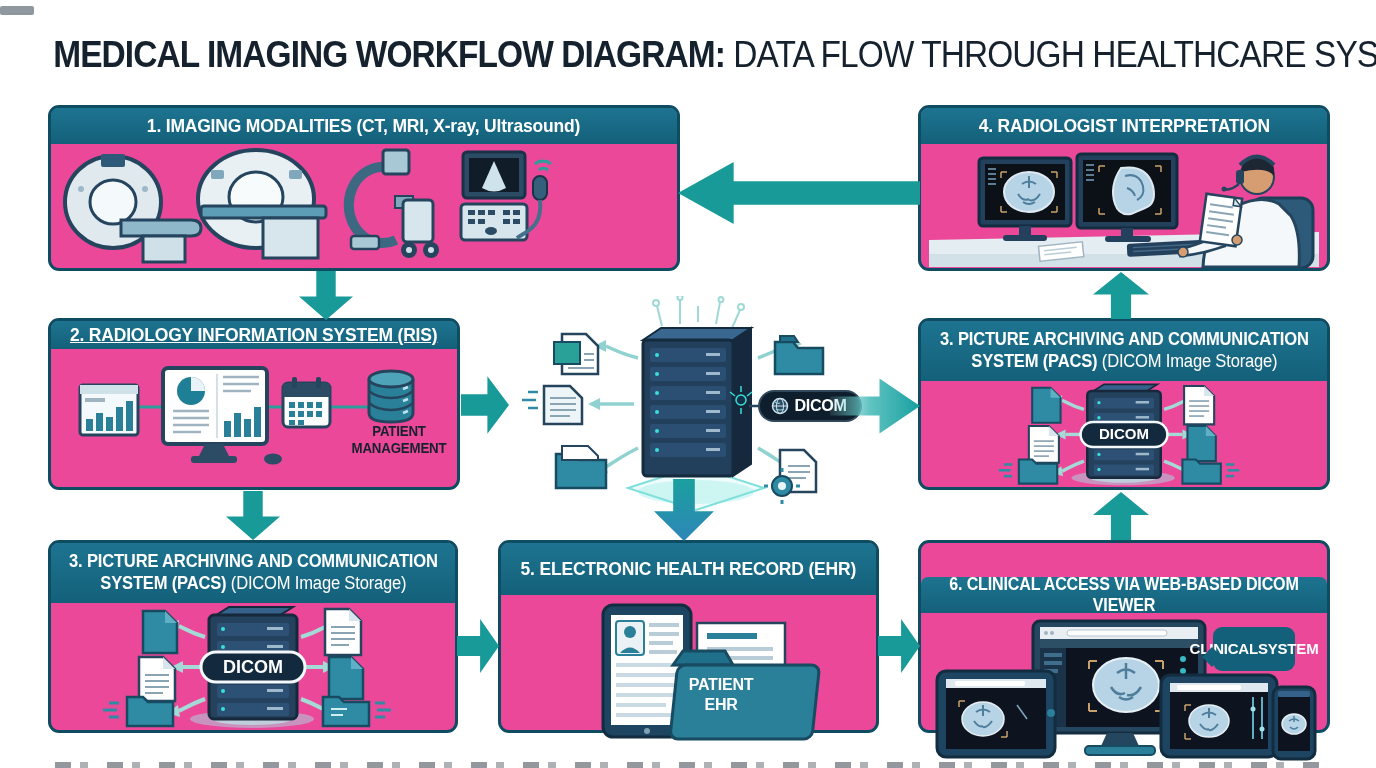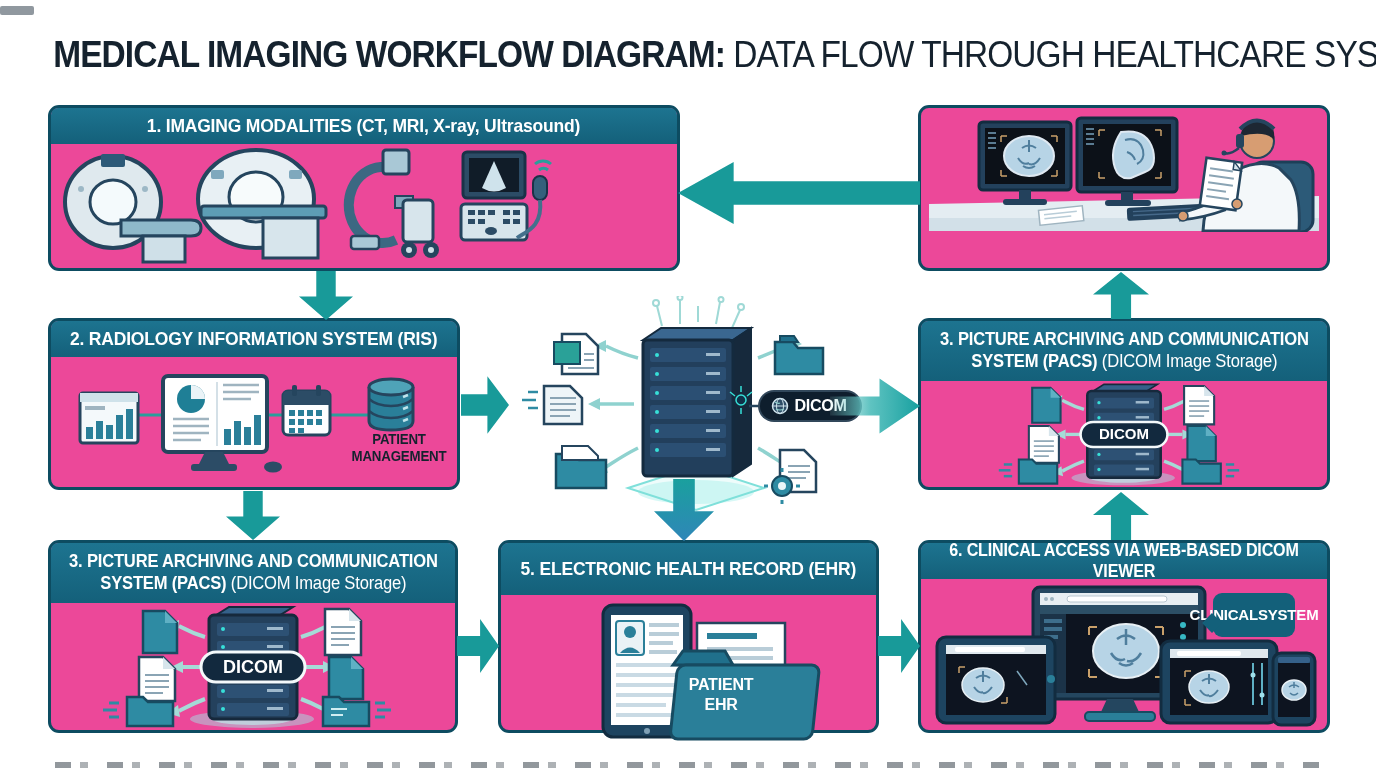--- a/index.html
+++ b/index.html
@@ -123,21 +123,21 @@
           </g>
           <ellipse cx="440" cy="87" rx="6" ry="4" fill="#2c4c66"></ellipse>
           <rect x="482" y="32" width="14" height="24" rx="7" fill="#35607c" stroke="#1a3248" stroke-width="2"></rect>
           <path d="M489 56 C492 84 474 88 466 94" fill="none" stroke="#44708c" stroke-width="4"></path>
         </g>
       </svg>
     </div>
   </div>
 
   <div class="wf-box" style="left:48px;top:318px;width:412px;height:172px;">
-    <div class="wf-header" style="height:36px;">
+    <div class="wf-header" style="height:28px;text-decoration:underline;">
       <span class="hdr-txt" style="font-size:19px;">2. RADIOLOGY INFORMATION SYSTEM (RIS)</span>
     </div>
     <div class="wf-body" style="height:130px;">
       <svg width="406" height="130" viewBox="0 0 406 130">
         <line x1="87" y1="58" x2="112" y2="58" stroke="#2a9e9b" stroke-width="3"></line>
         <line x1="213" y1="58" x2="232" y2="58" stroke="#2a9e9b" stroke-width="3"></line>
         <line x1="279" y1="58" x2="318" y2="58" stroke="#2a9e9b" stroke-width="3"></line>
 
         <g>
           <rect x="29" y="36" width="58" height="50" rx="3" fill="#f4f9fb" stroke="#25455e" stroke-width="3"></rect>
@@ -363,21 +363,21 @@
         </g>
       </svg>
       <div class="ehr-folder-label">
         <span class="blk">PATIENT</span>
         <span class="blk">EHR</span>
       </div>
     </div>
   </div>
 
   <div class="wf-box" style="left:918px;top:540px;width:412px;height:193px;">
-    <div class="wf-header" style="height:36px;">
+    <div class="wf-header" style="height:36px;margin-top:34px;">
       <span class="hdr-txt" style="font-size:17.5px;">6. CLINICAL ACCESS VIA WEB-BASED DICOM VIEWER</span>
     </div>
     <div class="wf-body" style="height:151px;">
       <svg width="406" height="151" viewBox="0 0 406 151">
 
         <g>
           <rect x="112" y="8" width="172" height="112" rx="7" fill="#24465f" stroke="#132c40" stroke-width="3"></rect>
           <rect x="119" y="14" width="158" height="100" fill="#0d1420"></rect>
           <rect x="119" y="14" width="158" height="12" fill="#e8eef2"></rect>
           <circle cx="125" cy="20" r="2" fill="#9fb4c0"></circle>
@@ -450,20 +450,23 @@
         </g>
       </svg>
       <div class="clin-bubble">
         <span class="blk">CLINICAL</span>
         <span class="blk">SYSTEM</span>
       </div>
     </div>
   </div>
 
   <div class="wf-box" style="left:918px;top:105px;width:412px;height:166px;">
+    <div class="wf-header" style="height:36px;">
+      <span class="hdr-txt" style="font-size:19px;">4. RADIOLOGIST INTERPRETATION</span>
+    </div>
     <div class="wf-body" style="height:124px;">
       <svg width="406" height="124" viewBox="0 0 406 124">
 
         <polygon points="8,96 398,88 398,123 8,123" fill="#e4edf2"></polygon>
         <rect x="8" y="110" width="390" height="13" fill="#d2e0e8"></rect>
 
         <g>
           <rect x="58" y="14" width="92" height="68" rx="4" fill="#23415c" stroke="#132c40" stroke-width="3"></rect>
           <rect x="64" y="20" width="80" height="56" fill="#0c1118"></rect>
           <g fill="#5b7c92">

